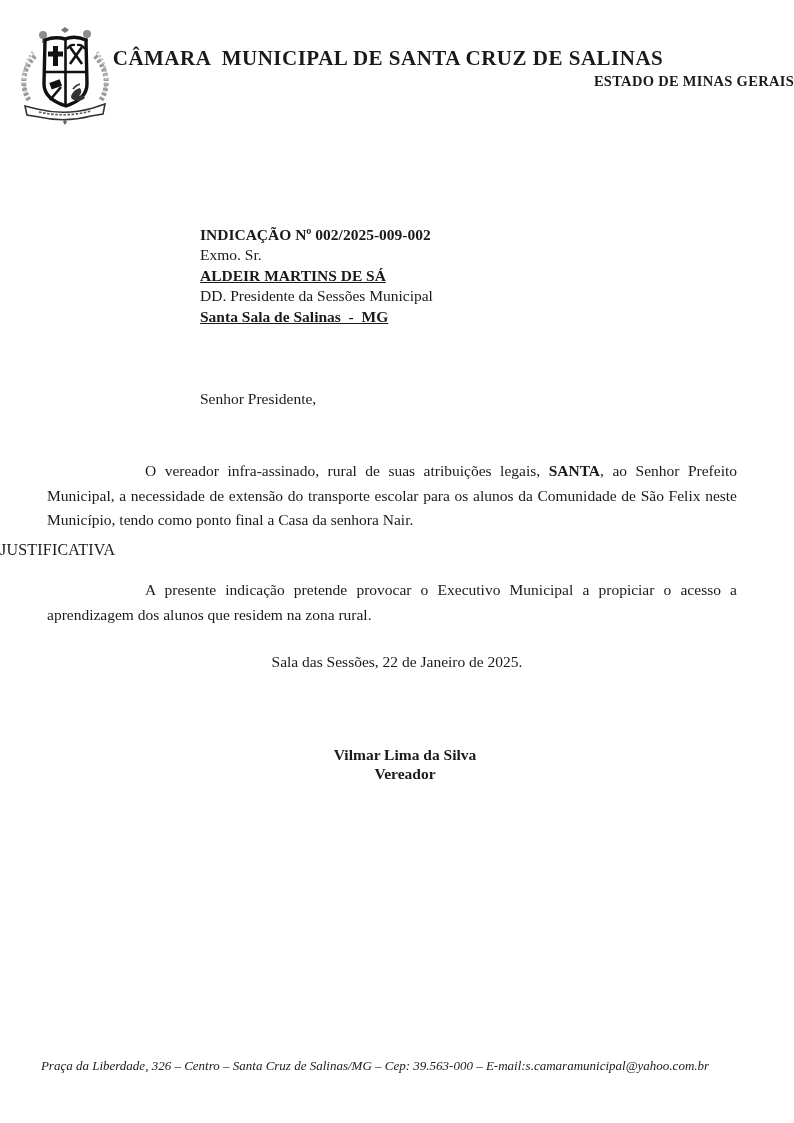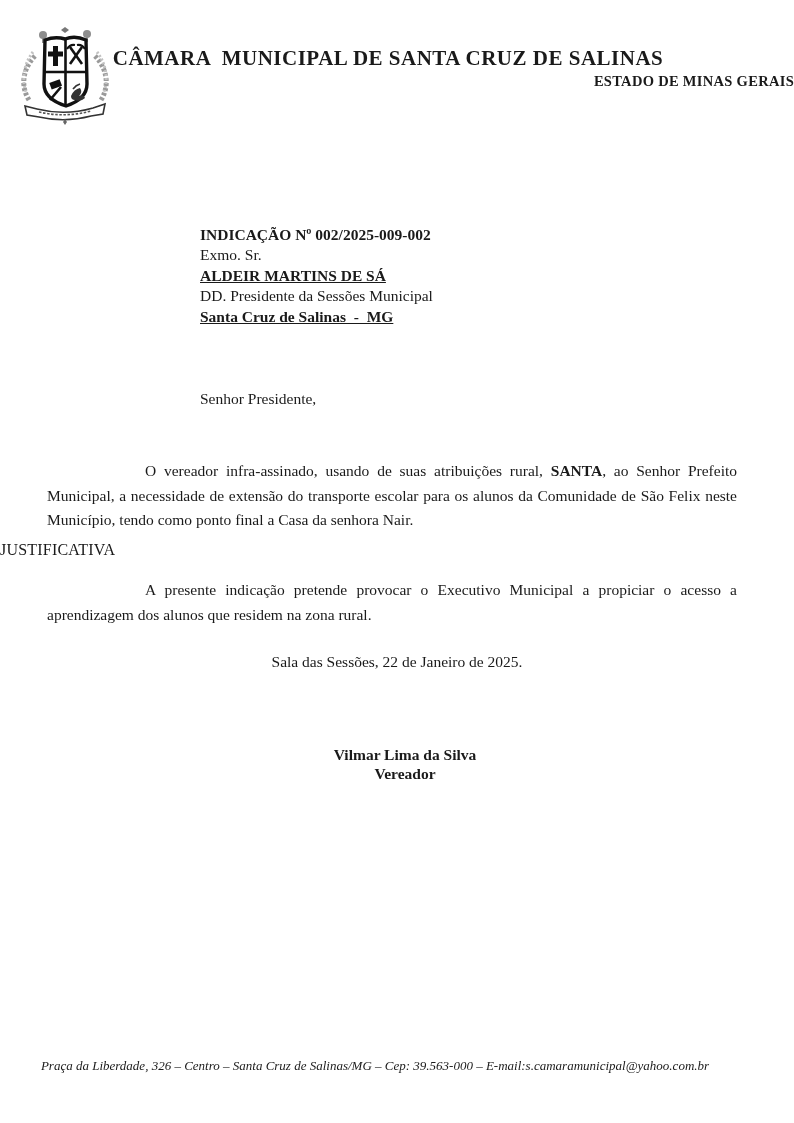--- a/index.html
+++ b/index.html
@@ -184,26 +184,26 @@
 
   <div class="header-title pre">CÂMARA  MUNICIPAL DE SANTA CRUZ DE SALINAS</div>
   <div class="header-subtitle">ESTADO DE MINAS GERAIS</div>
 
   <div class="doc-number">INDICAÇÃO Nº 002/2025-009-002</div>
 
   <div class="addressee">
     <div>Exmo. Sr.</div>
     <div class="name">ALDEIR MARTINS DE SÁ</div>
     <div>DD. Presidente da Sessões Municipal</div>
-    <div class="city pre">Santa Cruz de Salinas  -  MG</div>
+    <div class="city pre">Santa Sala de Salinas  -  MG</div>
   </div>
 
   <div class="greeting">Senhor Presidente,</div>
 
-  <p class="para para-1"><span>O vereador infra-assinado, usando de suas atribuições rural, </span><span class="bold-inline">SANTA</span><span>, ao Senhor Prefeito Municipal, a necessidade de extensão do transporte escolar para os alunos da Comunidade de São Felix neste Município, tendo como ponto final a Casa da senhora Nair.</span></p>
+  <p class="para para-1"><span>O vereador infra-assinado, rural de suas atribuições legais, </span><span class="bold-inline">SANTA</span><span>, ao Senhor Prefeito Municipal, a necessidade de extensão do transporte escolar para os alunos da Comunidade de São Felix neste Município, tendo como ponto final a Casa da senhora Nair.</span></p>
 
   <div class="justificativa">JUSTIFICATIVA</div>
 
   <p class="para para-2">A presente indicação pretende provocar o Executivo Municipal a propiciar o acesso a aprendizagem dos alunos que residem na zona rural.</p>
 
   <div class="date-line">Sala das Sessões, 22 de Janeiro de 2025.</div>
 
   <div class="signature">
     <div>Vilmar Lima da Silva</div>
     <div>Vereador</div>

